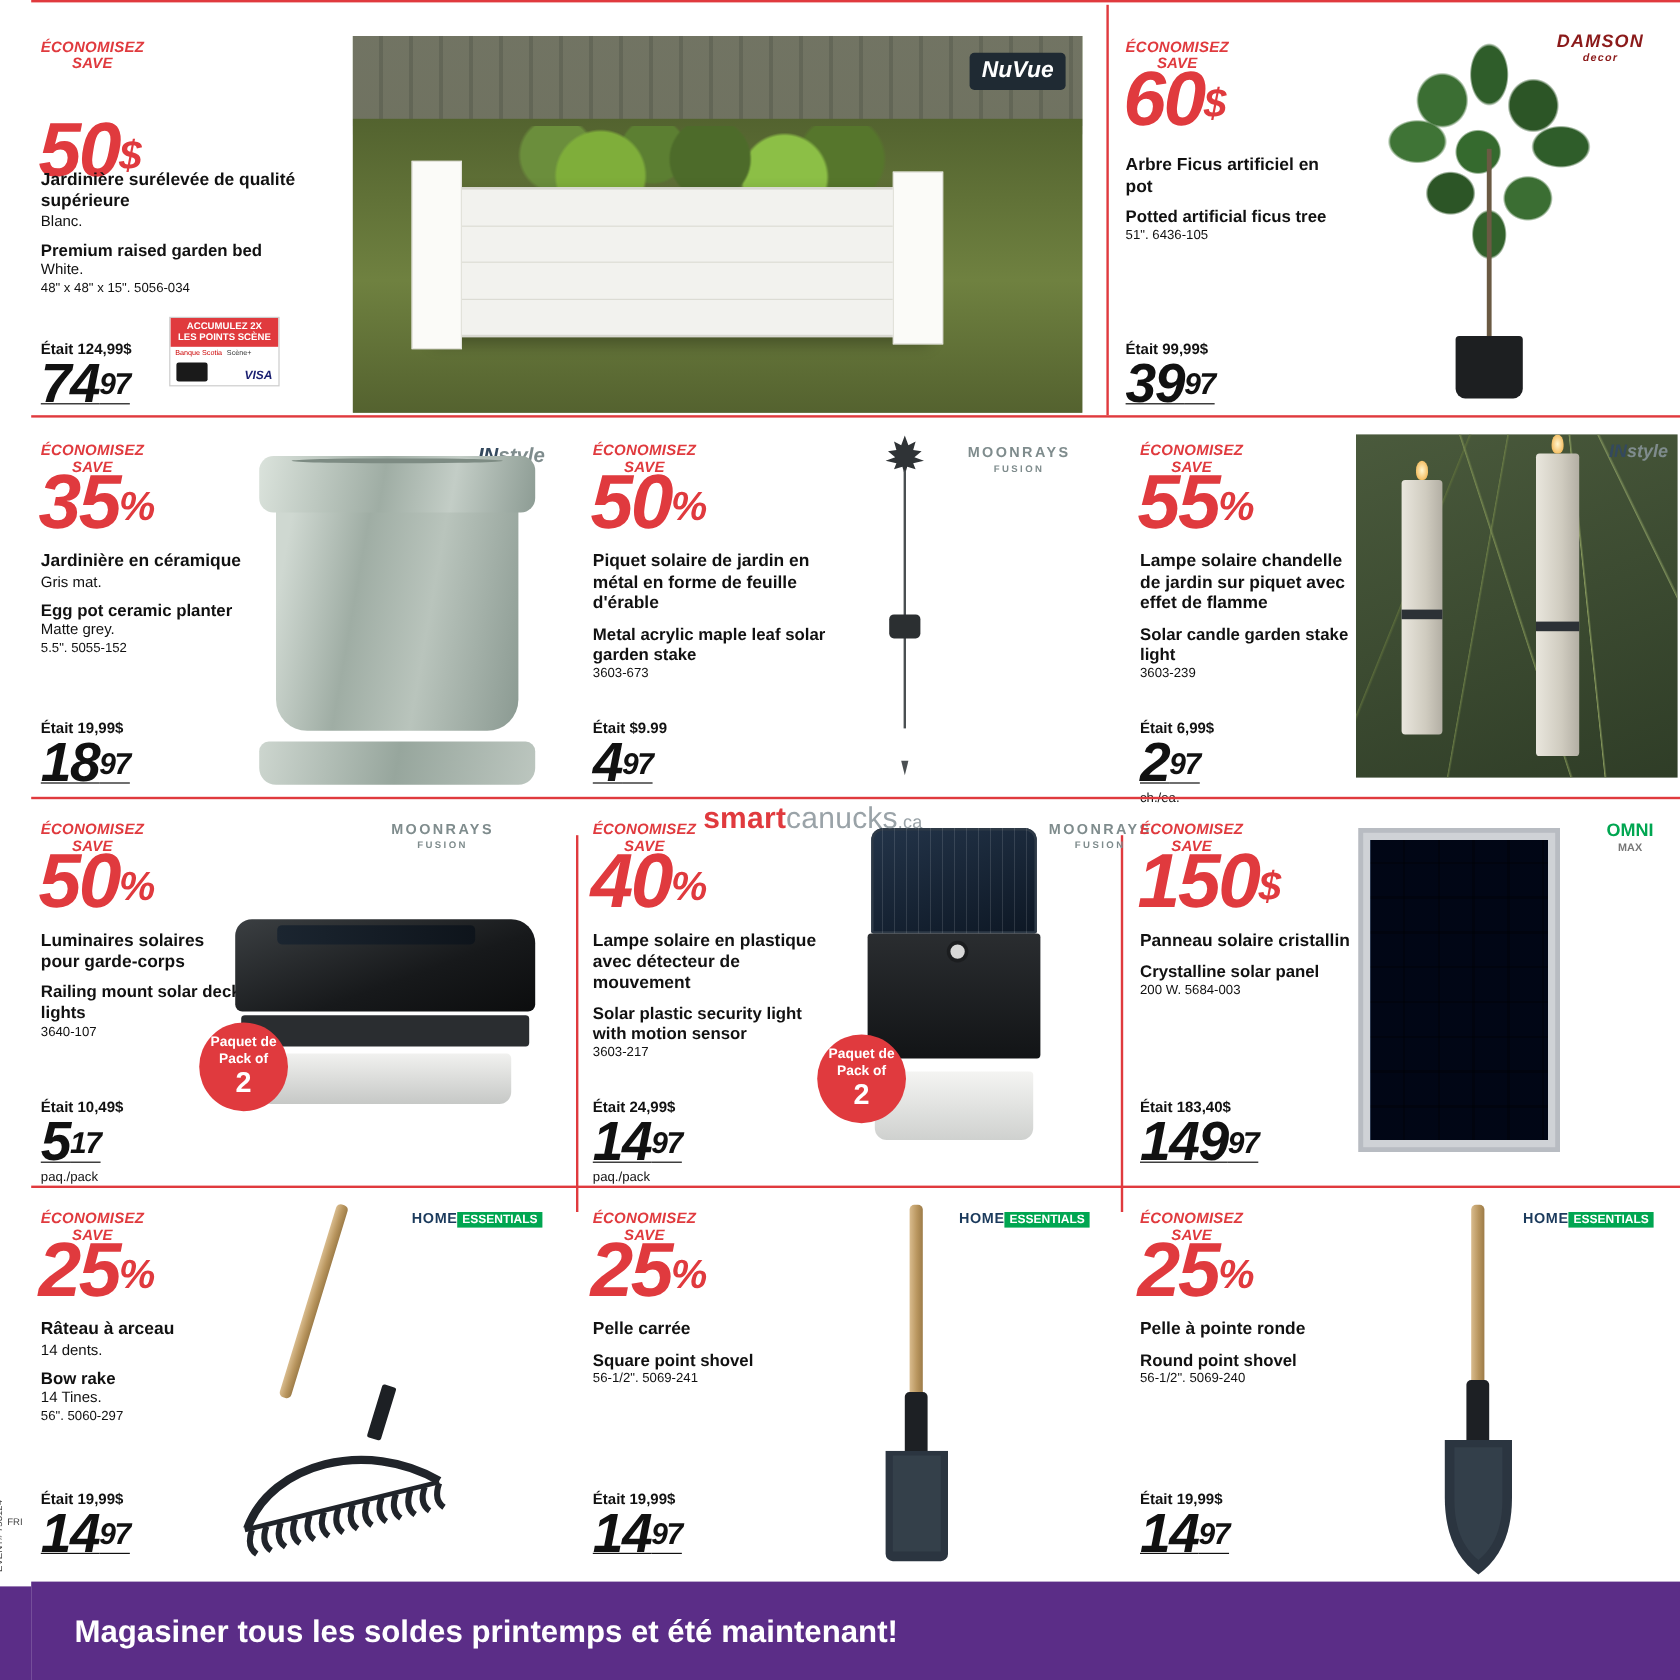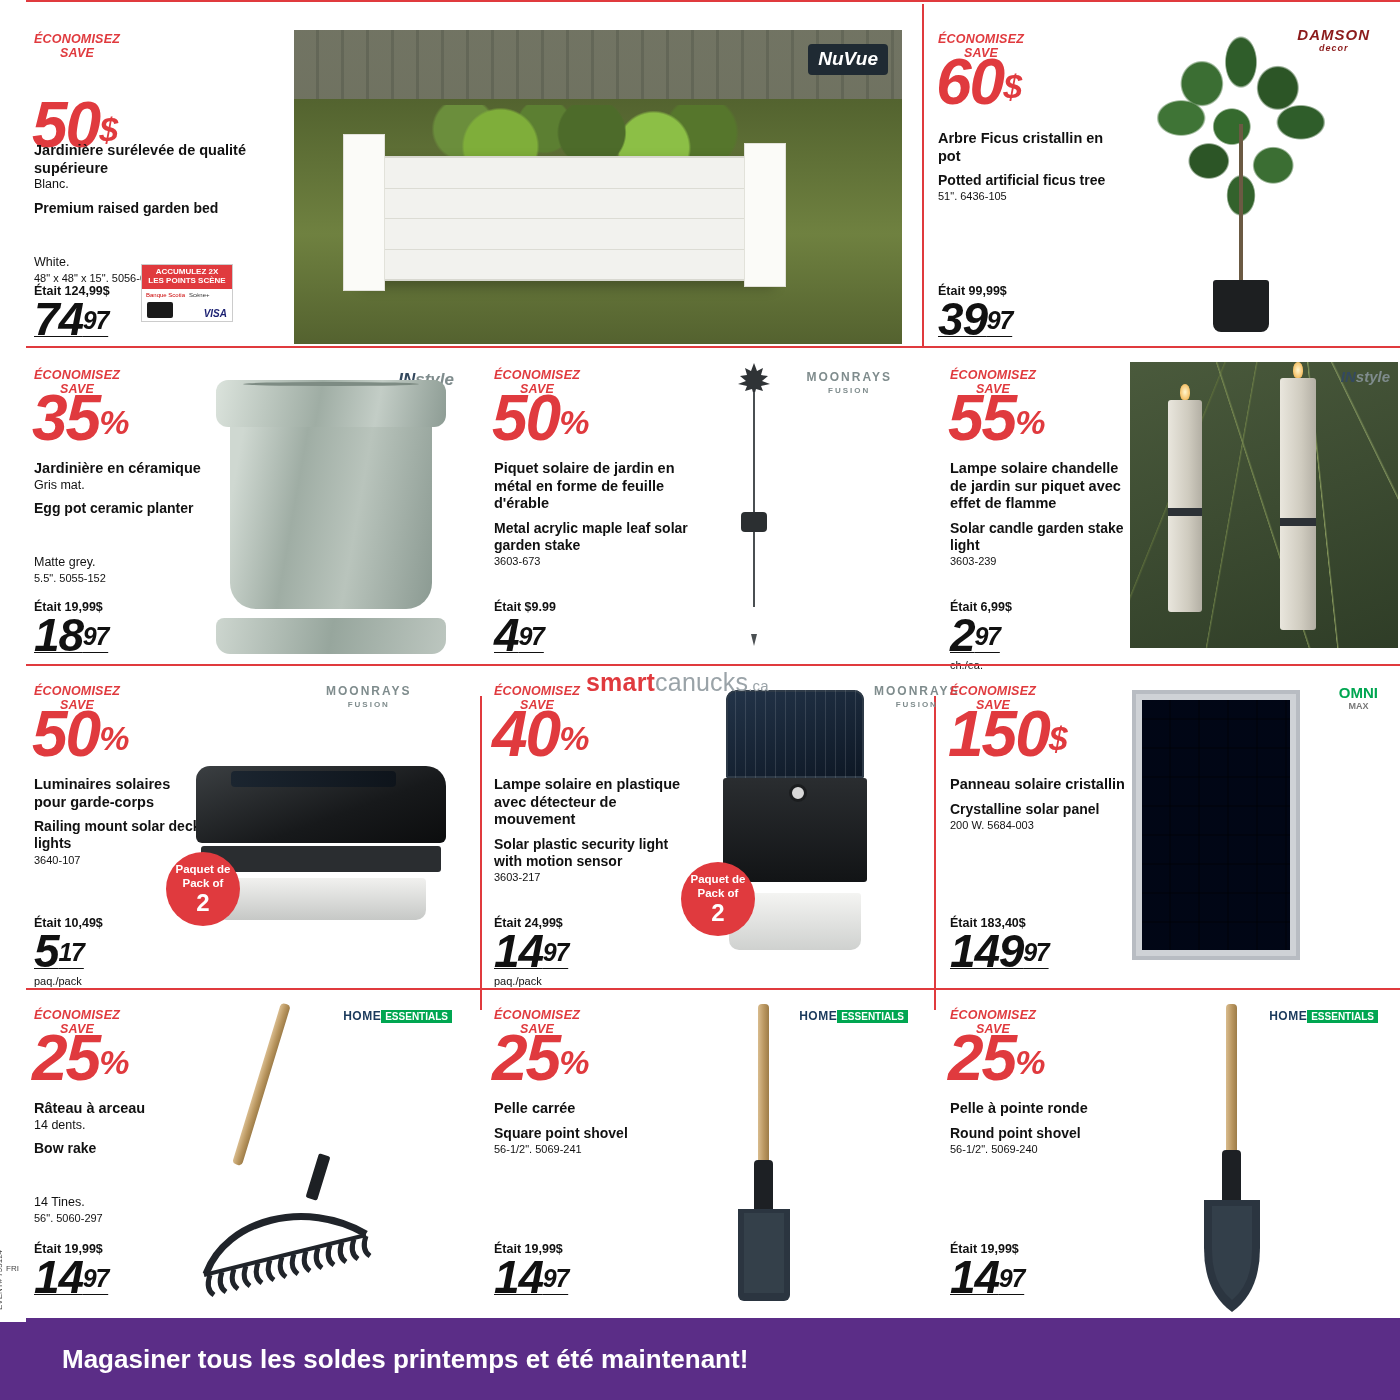--- a/index.html
+++ b/index.html
@@ -36,21 +36,21 @@
   .bigval {
     color:#e03a3e; font-weight:700; font-style:italic;
     line-height:.9; letter-spacing:-2px;
   }
   .bigval .num { font-size:64px; }
   .bigval .sym { font-size:34px; vertical-align:super; letter-spacing:-1px; }
 
   .title-fr { font-size:14.5px; font-weight:700; color:#111; line-height:1.22; margin-top:10px; }
   .sub-fr { font-size:12.5px; color:#111; line-height:1.25; }
   .title-en { font-size:14px; font-weight:700; color:#111; line-height:1.22; margin-top:7px; }
-  .sub-en { font-size:12.5px; color:#111; line-height:1.25;margin-top:38px; }
+  .sub-en { font-size:12.5px; color:#111; line-height:1.25; }
   .code { font-size:11px; color:#111; line-height:1.3; }
 
   .was { font-size:12.5px; font-weight:700; color:#111; }
   .price { color:#111; font-weight:700; font-style:italic; line-height:.92; letter-spacing:-1.2px;text-decoration:underline; }
   .price .d { font-size:46px; }
   .price .c { font-size:25px; vertical-align:super; }
   .unit { font-size:11px; color:#111; margin-top:3px; }
 
   .pricewrap { position:absolute; }
 
@@ -310,21 +310,21 @@
 
       <div class="cell" style="left:900px; width:474px;">
         <div class="save-label" style="position:absolute; left:12px; top:30px;">
           <span class="fr">ÉCONOMISEZ</span>
           <span class="en">SAVE</span>
         </div>
         <div class="bigval" style="position:absolute; left:10px; top:52px;">
           <span class="num">60</span><span class="sym">$</span>
         </div>
         <div style="position:absolute; left:12px; top:128px; width:180px;">
-          <div class="title-fr" style="margin-top:0;">Arbre Ficus cristallin en pot</div>
+          <div class="title-fr" style="margin-top:0;">Arbre Ficus artificiel en pot</div>
           <div class="title-en">Potted artificial ficus tree</div>
           <div class="code">51". 6436-105</div>
         </div>
         <div class="pricewrap" style="left:12px; top:282px;">
           <div class="was">Était 99,99$</div>
           <div class="price">
             <span class="d">39</span><span class="c">97</span>
           </div>
         </div>
         <div class="brand brand-damson" style="right:30px; top:24px;">

